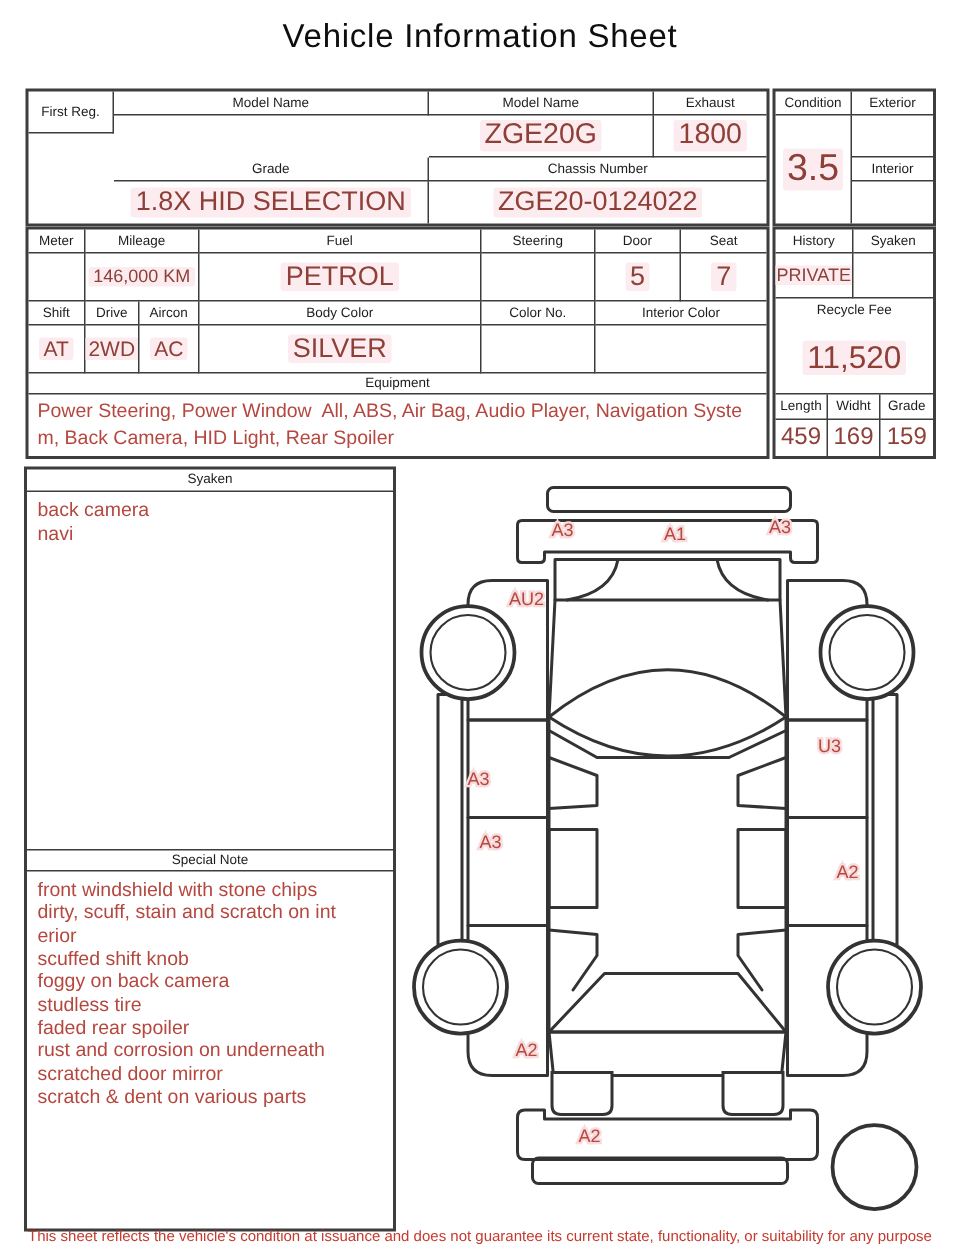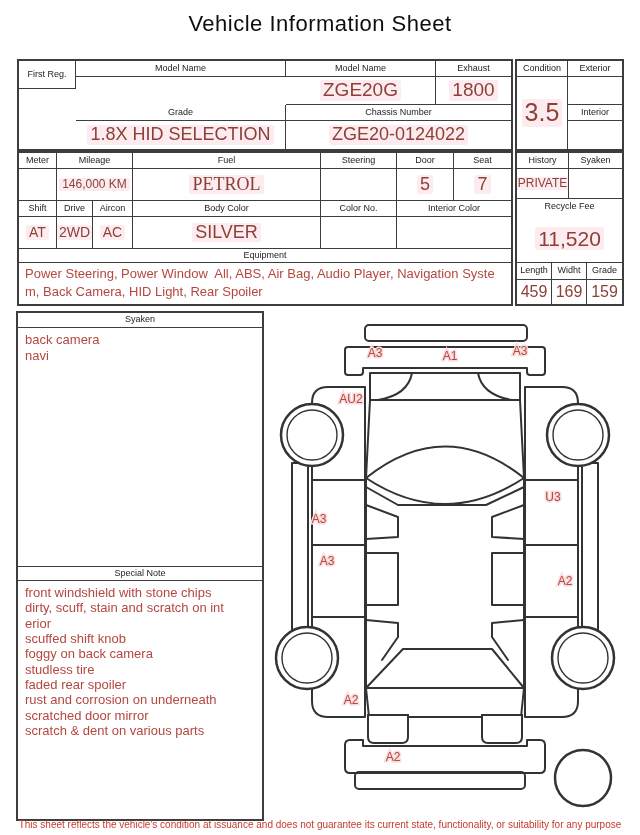--- a/index.html
+++ b/index.html
@@ -96,21 +96,21 @@
   </div>
 
   <div class="box" style="left:17px; top:151px; width:496px; height:155px;">
     <div class="cell lbl br bb" style="left:0;top:0;width:38px;height:16px;">Meter</div>
     <div class="cell val br bb" style="left:0;top:16px;width:38px;height:32px;"></div>
     <div class="cell lbl br bb" style="left:38px;top:0;width:76px;height:16px;">Mileage</div>
     <div class="cell val v12 br bb" style="left:38px;top:16px;width:76px;height:32px;">
         <span class="hl">146,000 KM</span>
       </div>
     <div class="cell lbl br bb" style="left:114px;top:0;width:188px;height:16px;">Fuel</div>
-    <div class="cell val v18 br bb" style="left:114px;top:16px;width:188px;height:32px;font-family:Liberation Serif, serif;">
+    <div class="cell val v18 br bb" style="left:114px;top:16px;width:188px;height:32px;">
         <span class="hl">PETROL</span>
       </div>
     <div class="cell lbl br bb" style="left:302px;top:0;width:76px;height:16px;">Steering</div>
     <div class="cell val br bb" style="left:302px;top:16px;width:76px;height:32px;"></div>
     <div class="cell lbl br bb" style="left:378px;top:0;width:57px;height:16px;">Door</div>
     <div class="cell val v18 br bb" style="left:378px;top:16px;width:57px;height:32px;">
         <span class="hl">5</span>
       </div>
     <div class="cell lbl bb" style="left:435px;top:0;width:57px;height:16px;">Seat</div>
     <div class="cell val v18 bb" style="left:435px;top:16px;width:57px;height:32px;">

